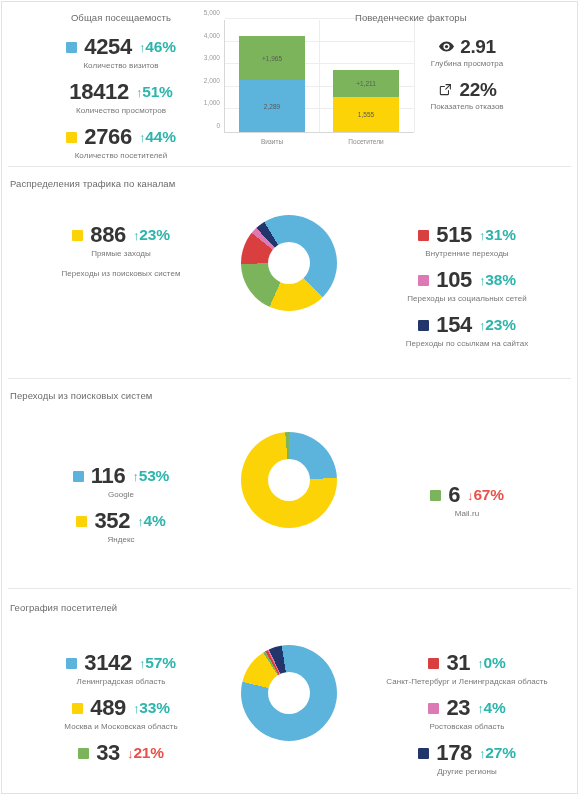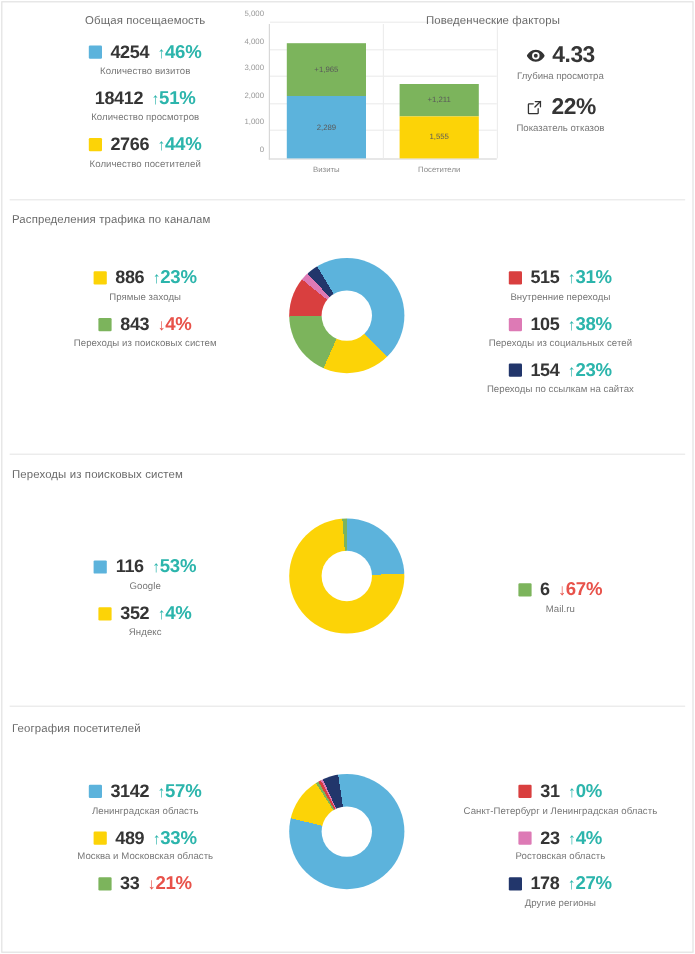--- a/index.html
+++ b/index.html
@@ -43,21 +43,21 @@
     gap: 7px;
     line-height: 1;
     white-space: nowrap;
   }
   .swatch {
     width: 11px; height: 11px;
     border-radius: 1px;
     flex: 0 0 auto;
   }
   .metric-value {
-    font-size: 15px;
+    font-size: 22px;
     font-weight: bold;
     color: #353535;
     letter-spacing: -.3px;
   }
   .metric-delta {
     font-size: 15.5px;
     font-weight: bold;
     letter-spacing: -.2px;
   }
   .metric-delta.up { color: #2cb5ac; }
@@ -218,21 +218,21 @@
     <div class="section-title" style="text-align:left;margin-bottom:14px;">Поведенческие факторы</div>
 
     <div class="beh-item">
       <div class="beh-main">
         <span class="beh-icon">
           <svg width="15" height="11" viewBox="0 0 24 16">
               <path d="M12 0C6 0 1.7 4.5 0 8c1.7 3.5 6 8 12 8s10.3-4.5 12-8c-1.7-3.5-6-8-12-8zm0 13a5 5 0 110-10 5 5 0 010 10z" fill="#333"></path>
               <circle cx="12" cy="8" r="2.6" fill="#333"></circle>
             </svg>
         </span>
-        <span class="beh-value">4.33</span>
+        <span class="beh-value">2.91</span>
       </div>
       <div class="beh-label">Глубина просмотра</div>
     </div>
 
 
     <div class="beh-item">
       <div class="beh-main">
         <span class="beh-icon">
           <svg width="13" height="13" viewBox="0 0 24 24">
               <path d="M13 3h8v8" fill="none" stroke="#333" stroke-width="2" stroke-linecap="round"></path>
@@ -255,25 +255,20 @@
   <div class="col-left" style="top:56px;">
     <div class="metric">
       <div class="metric-main">
         <span class="swatch" style="background:#fcd307"></span>
         <span class="metric-value">886</span>
         <span class="metric-delta up"><span class="arrow">↑</span><span>23%</span></span>
       </div>
       <div class="metric-label">Прямые заходы</div>
     </div>
     <div class="metric">
-      <div class="metric-main">
-        <span class="swatch" style="background:#7cb45c"></span>
-        <span class="metric-value">843</span>
-        <span class="metric-delta down"><span class="arrow">↓</span><span>4%</span></span>
-      </div>
       <div class="metric-label">Переходы из поисковых систем</div>
     </div>
   </div>
 
   <div class="donut" style="left:241px;top:47px;width:96px;height:96px;
               background:conic-gradient(
                 #5cb3dc 0deg 135.4deg,
                 #fcd307 135.4deg 203.9deg,
                 #7cb45c 203.9deg 269.1deg,
                 #d93f3f 269.1deg 308.9deg,

